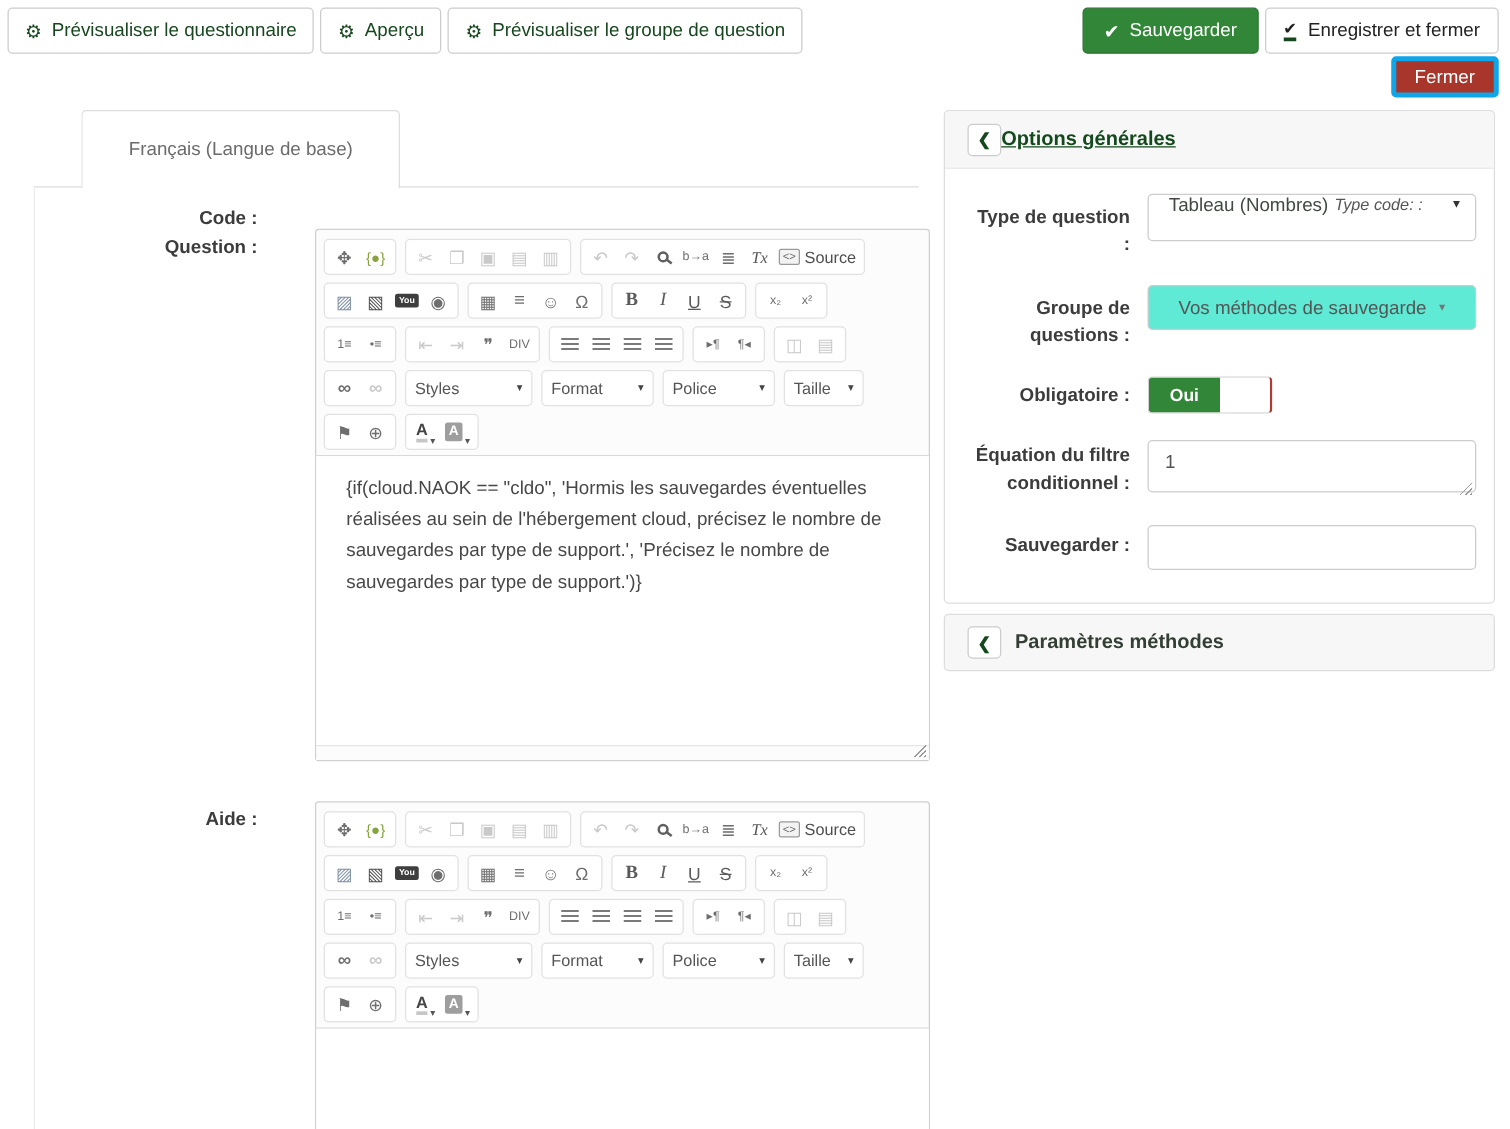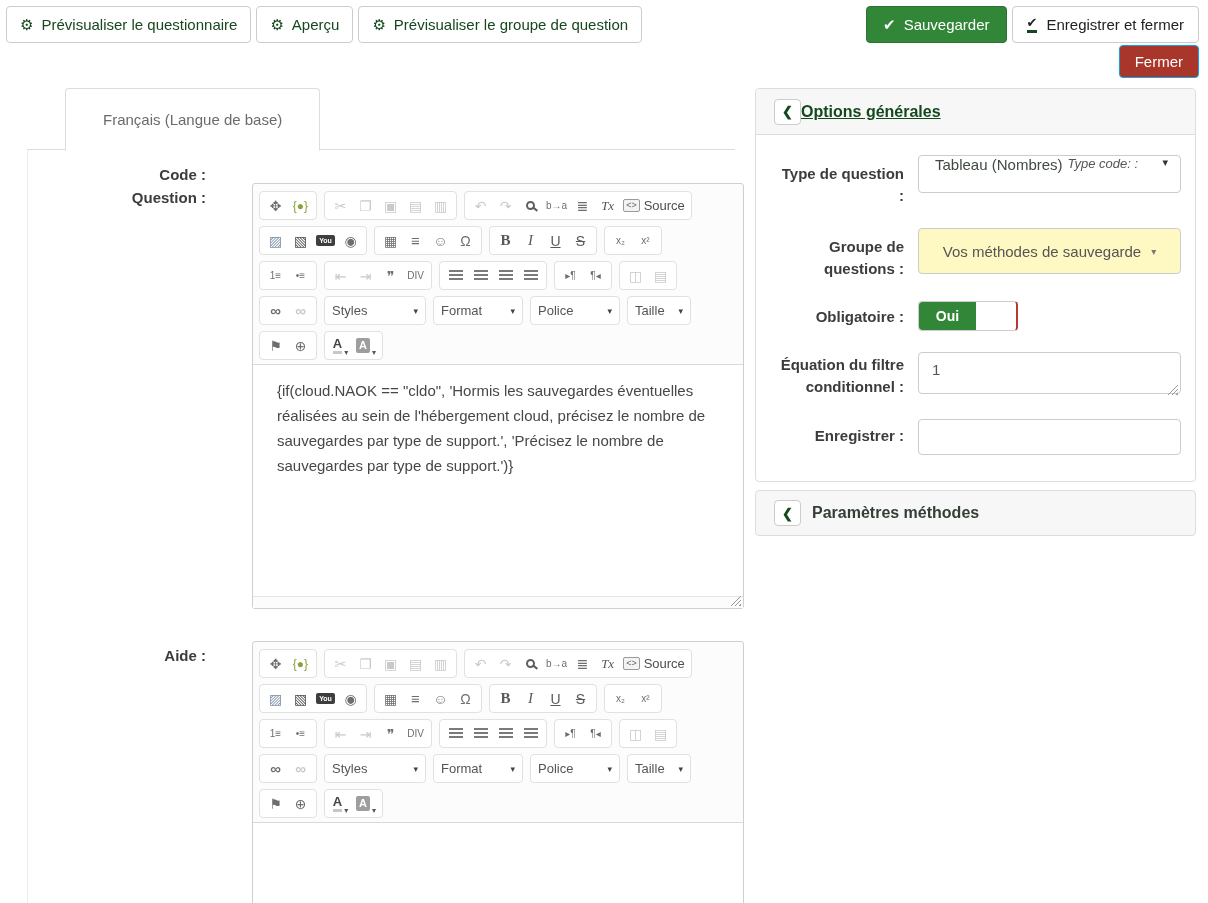--- a/index.html
+++ b/index.html
@@ -15,21 +15,21 @@
   .btn .gear { font-size:15px; color:#17471e; }
   .topbar-right { position:absolute; right:9px; top:6px; display:flex; gap:5px; }
   .btn-green { display:inline-flex; align-items:center; gap:8px; height:37px; padding:0 16px;
                background:#328637; border:1px solid #2b7330; border-radius:4px;
                color:#fff; font-size:15px; cursor:pointer; }
   .btn-save-close { display:inline-flex; align-items:center; gap:9px; height:37px; padding:0 14px;
                     background:#fff; border:1px solid #ccc; border-radius:4px;
                     color:#222; font-size:15px; cursor:pointer; }
   .save-close-ic { font-size:13px; color:#222; border-bottom:3px solid #17471e; line-height:1; padding-bottom:1px; }
   .btn-red { position:absolute; right:9px; top:45px; display:inline-flex; align-items:center;
-             height:33px; padding:0 15px; background:#a8362b; border:1px solid #0ea5e9;
+             height:33px; padding:0 15px; background:#a8362b; border:4px solid #0ea5e9;
              border-radius:4px; color:#fff; font-size:15px; cursor:pointer; }
 
   
   .left-panel { position:absolute; left:27px; top:88px; width:708px; }
   .tabbar { height:62px; border-bottom:1px solid #ddd; padding-left:38px; }
   .tab { display:inline-flex; align-items:center; height:63px; margin-bottom:-1px; padding:0 37px;
          background:#fff; border:1px solid #ddd; border-bottom:1px solid #fff;
          border-radius:4px 4px 0 0; font-size:15px; color:#6b6b6b; cursor:pointer; }
   .panel-body { border-left:1px solid #ececec; padding-top:10px; min-height:755px; }
   .form-row { display:grid; grid-template-columns:178px 1fr; column-gap:46px; margin-bottom:0; }
@@ -104,21 +104,21 @@
   .opt-body { padding:20px 14px 24px 18px; }
   .opt-row { display:grid; grid-template-columns:130px 1fr; column-gap:14px; margin-bottom:21px; }
   .opt-row:last-child { margin-bottom:2px; }
   .opt-label { text-align:right; font-weight:bold; font-size:15px; color:#3c3c3c;
                line-height:22px; padding-top:8px; }
   .select-lg { height:38px; border:1px solid #ccc; border-radius:4px; background:#fff;
                display:flex; align-items:flex-start; padding:0 12px 0 16px; cursor:pointer; }
   .select-lg .val { font-size:15px; color:#404a42; white-space:nowrap; }
   .select-lg .tc-note { font-size:13px; font-style:italic; color:#555; margin-left:5px; white-space:nowrap; }
   .select-lg .dd-caret { margin-left:auto; font-size:11px; color:#333; }
-  .select-md { height:46px; border:1px solid #ccc; border-radius:4px; background:#fef9c3;
+  .select-md { height:36px; border:1px solid #ccc; border-radius:4px; background:#5eead4;
                display:flex; align-items:center; justify-content:center; padding:0 10px; cursor:pointer; }
   .select-md .val { font-size:15px; color:#555; white-space:nowrap; }
   .select-md .dd-caret { font-size:10px; color:#777; margin-left:10px; }
   .toggle { width:100px; height:30px; border:1px solid #ccc; border-right:2px solid #b23b34;
             border-radius:4px; background:#fff; display:flex; cursor:pointer; overflow:hidden; }
   .toggle .on { width:57px; background:#328637; color:#fff; font-size:14px; font-weight:bold;
                 display:flex; align-items:center; justify-content:center; border-radius:3px 0 0 3px; }
   .eq-area { position:relative; }
   .textarea { width:100%; height:42px; border:1px solid #ccc; border-radius:4px; background:#fff;
               font-size:15px; color:#555; padding:8px 13px; resize:none;
@@ -659,21 +659,21 @@
 
       <div class="opt-row">
         <div class="opt-label" style="padding-top:2px">Équation du filtre conditionnel :</div>
         <div class="eq-area">
           <textarea class="textarea" style="">1</textarea>
           <span class="rsz" style="right:3px;bottom:3px"></span>
         </div>
       </div>
 
       <div class="opt-row">
-        <div class="opt-label" style="padding-top:6px">Enregistrer :</div>
+        <div class="opt-label" style="padding-top:6px">Sauvegarder :</div>
         <div>
           <input class="text-input" style="height: 36px;" value="">
         </div>
       </div>
 
     </div>
   </div>
 
   <div class="adv-panel">
     <button class="chev-btn">

